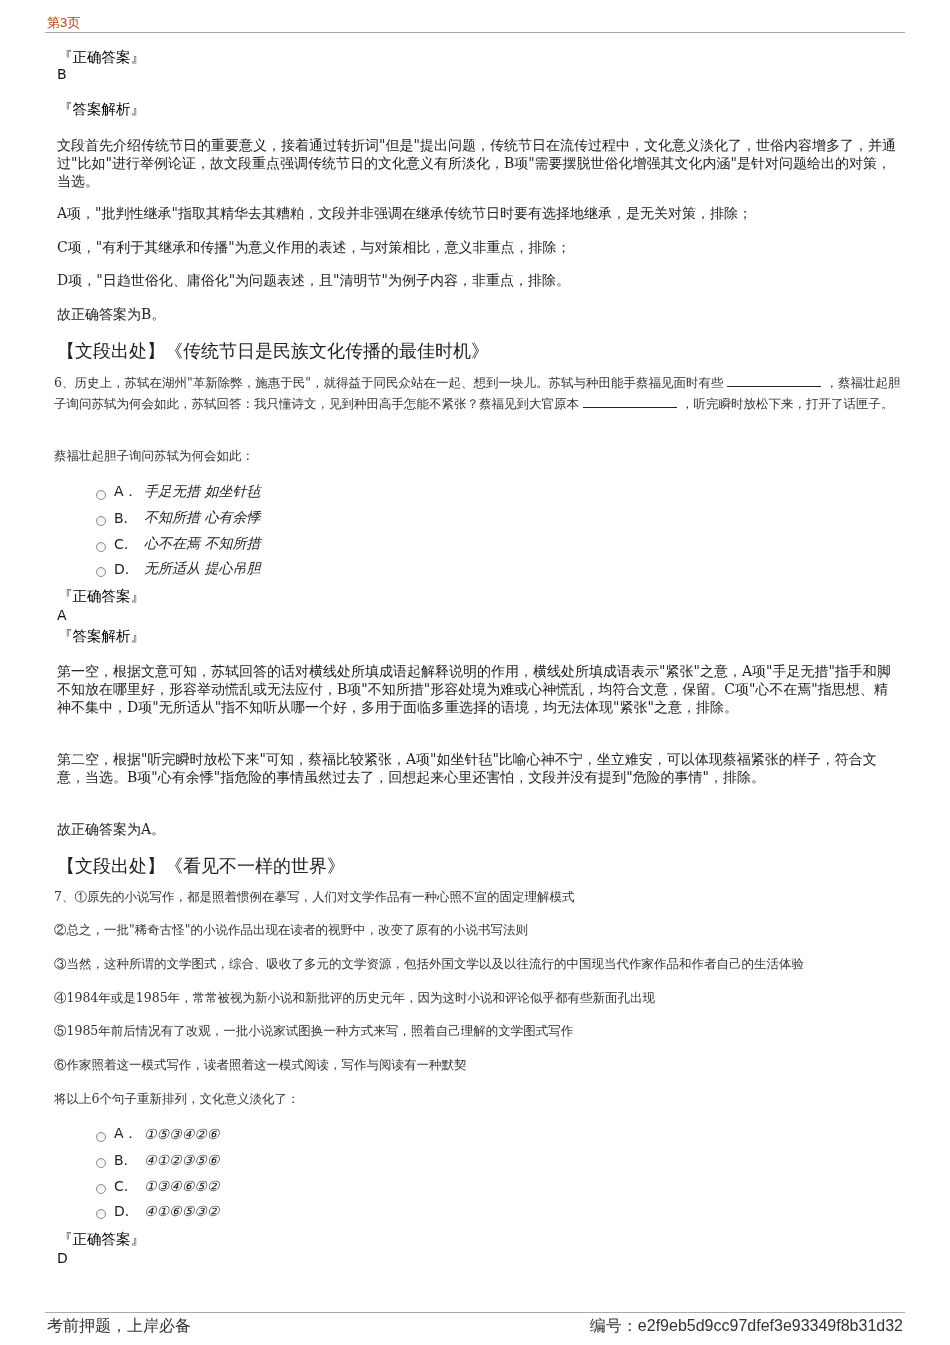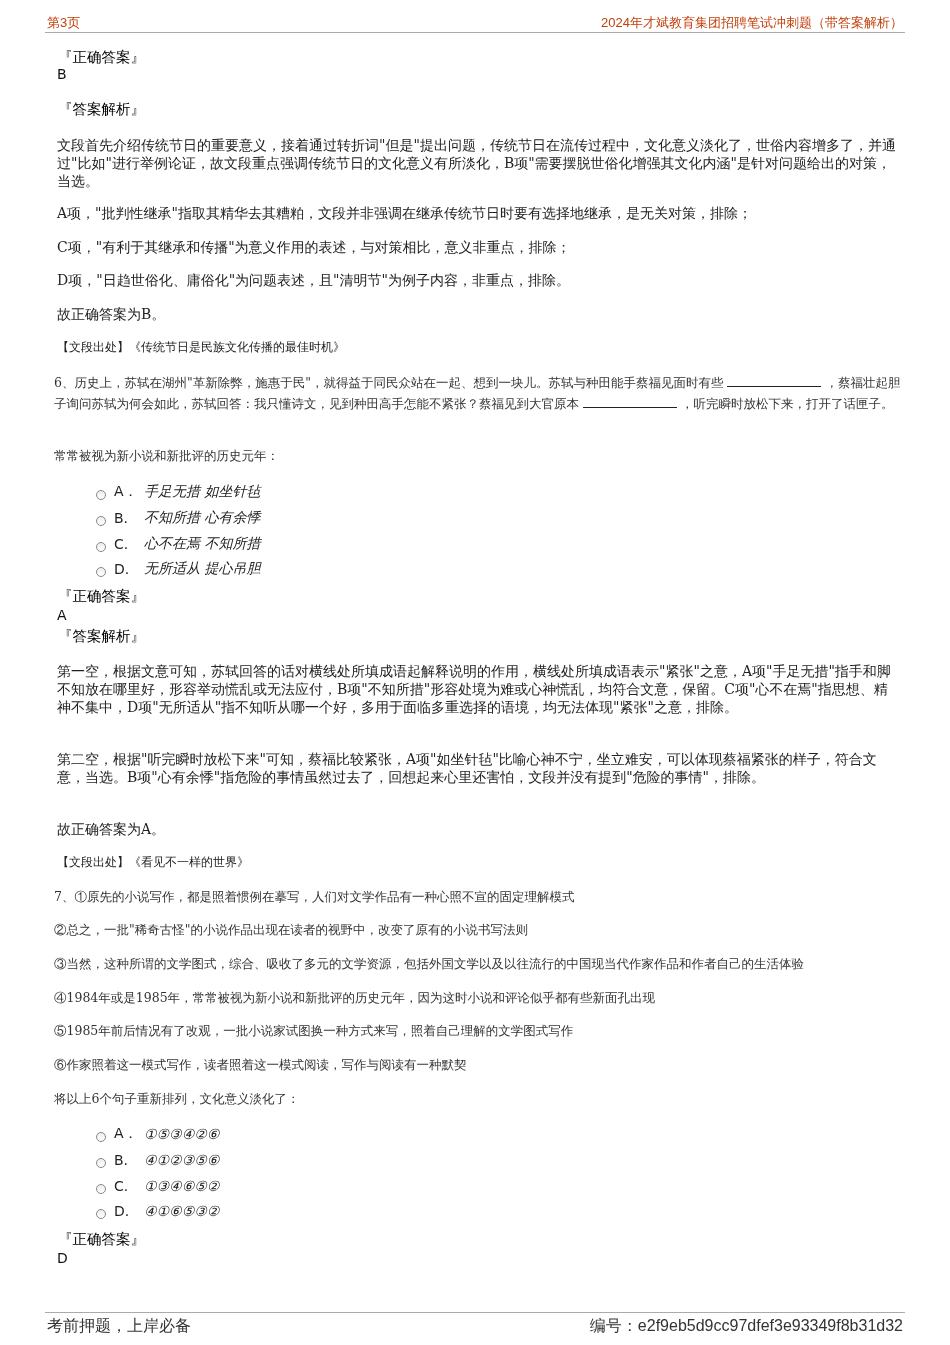--- a/index.html
+++ b/index.html
@@ -23,21 +23,21 @@
   .page-footer .right { position: absolute; right: 2px; top: 3px; }
 
   .content { position: absolute; left: 0; top: 0; width: 950px; }
   .abs { position: absolute; }
   .label-bracket { font-family: "DejaVu Serif", serif; font-size: 14.5px; color: #000000; left: 58px; }
   .answer-letter { font-family: "DejaVu Sans", sans-serif; font-size: 14px; color: #111; left: 57px; }
   .para {
     font-family: "DejaVu Serif", serif; font-size: 14px; line-height: 18px;
     color: #222; left: 57px; width: 840px; margin: 0;
   }
-  .source { font-family: "DejaVu Serif", serif; font-size: 12px; color: #222; left: 57px; }
+  .source { font-family: "DejaVu Serif", serif; font-size: 18px; color: #222; left: 57px; }
   .q-text {
     font-family: "DejaVu Serif", serif; font-size: 12.5px; line-height: 21px;
     color: #333; left: 54px; width: 848px; margin: 0;
   }
   .blank {
     display: inline-block; width: 94px; border-bottom: 1.5px solid #222;
     height: 12px; margin: 0 4px; vertical-align: baseline;
   }
   .option {
     left: 96px; height: 22px; display: flex; align-items: center;
@@ -49,37 +49,36 @@
     margin-right: 8px; margin-top: 6px; box-sizing: border-box;
   }
   .opt-letter { font-family: "DejaVu Sans", sans-serif; width: 30px; }
   .opt-text { font-family: "DejaVu Serif", serif; font-style: italic; }
 </style>
 </head>
 <body>
 
 <div class="page-header">
   <span class="left">第3页</span>
-  <span class="right">2024年才斌教育集团招聘笔试冲刺题（带答案解析）</span>
 </div>
 
 <div class="content">
 
   <div class="abs label-bracket" style="top:48px">『正确答案』</div>
   <div class="abs answer-letter" style="top:66px">B</div>
   <div class="abs label-bracket" style="top:100px">『答案解析』</div>
   <p class="abs para" style="top:136px">文段首先介绍传统节日的重要意义，接着通过转折词"但是"提出问题，传统节日在流传过程中，文化意义淡化了，世俗内容增多了，并通过"比如"进行举例论证，故文段重点强调传统节日的文化意义有所淡化，B项"需要摆脱世俗化增强其文化内涵"是针对问题给出的对策，当选。</p>
   <p class="abs para" style="top:204px">A项，"批判性继承"指取其精华去其糟粕，文段并非强调在继承传统节日时要有选择地继承，是无关对策，排除；</p>
   <p class="abs para" style="top:238px">C项，"有利于其继承和传播"为意义作用的表述，与对策相比，意义非重点，排除；</p>
   <p class="abs para" style="top:271px">D项，"日趋世俗化、庸俗化"为问题表述，且"清明节"为例子内容，非重点，排除。</p>
   <p class="abs para" style="top:305px">故正确答案为B。</p>
   <div class="abs source" style="top:339px">【文段出处】《传统节日是民族文化传播的最佳时机》</div>
 
   <p class="abs q-text" style="top:372px"><span>6、历史上，苏轼在湖州"革新除弊，施惠于民"，就得益于同民众站在一起、想到一块儿。苏轼与种田能手蔡福见面时有些</span><span class="blank"></span><span>，蔡福壮起胆子询问苏轼为何会如此，苏轼回答：我只懂诗文，见到种田高手怎能不紧张？蔡福见到大官原本</span><span class="blank"></span><span>，听完瞬时放松下来，打开了话匣子。</span></p>
-  <div class="abs q-text" style="top:445px">常常被视为新小说和新批评的历史元年：</div>
+  <div class="abs q-text" style="top:445px">蔡福壮起胆子询问苏轼为何会如此：</div>
 
   <div class="abs option" style="top:481px">
     <span class="radio"></span>
     <span class="opt-letter">A．</span>
     <span class="opt-text">手足无措 如坐针毡</span>
   </div>
   <div class="abs option" style="top:507px">
     <span class="radio"></span>
     <span class="opt-letter">B.</span>
     <span class="opt-text">不知所措 心有余悸</span>

